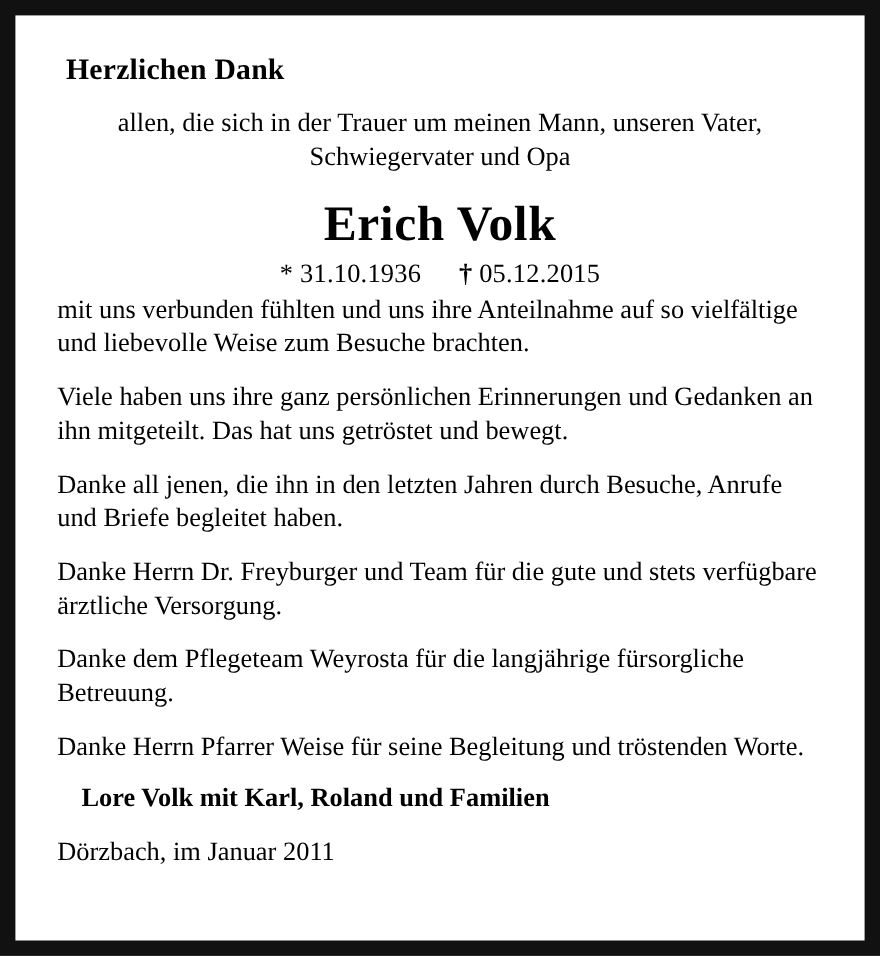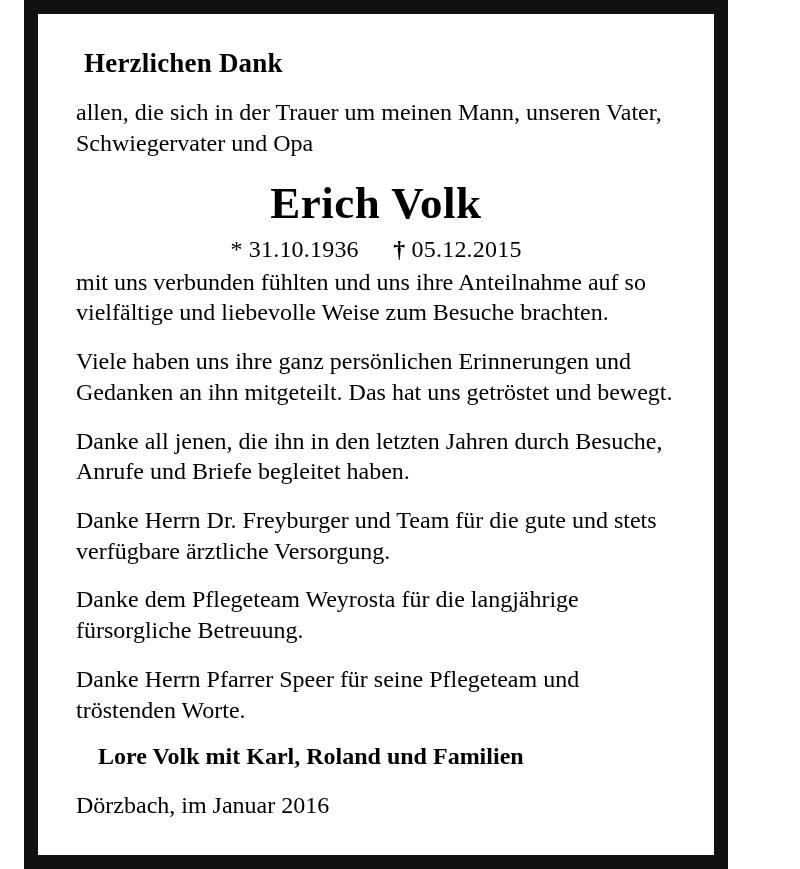--- a/index.html
+++ b/index.html
@@ -8,42 +8,42 @@
     background: #ffffff;
   }
   body {
     width: 800px;
     height: 869px;
     font-family: "Liberation Serif", serif;
     color: #000000;
   }
   .notice {
     box-sizing: border-box;
-    width: 704px;
+    width: 800px;
     height: 869px;
     border: 14px solid #111111;
     background: #ffffff;
     padding: 30px 38px 10px 38px;
-    margin-left: 24px;
   }
   .heading {
     font-family: "Liberation Serif", serif;
     font-weight: bold;
     font-size: 27px;
     letter-spacing: 0.2px;
     margin: 4px 0 18px 8px;
   }
   .para {
     font-size: 24px;
     line-height: 1.28;
     margin: 0 0 16px 0;
     text-align: left;
   }
   .intro {
     margin-bottom: 6px;
+    text-align: center;
   }
   .name-block {
     text-align: center;
     margin: 22px 0 4px 0;
   }
   .name {
     font-size: 45px;
     font-weight: bold;
     letter-spacing: 0.5px;
     line-height: 1.05;
@@ -114,20 +114,20 @@
 
   <p class="para body-para">
     <b class="lead">Danke</b><span> Herrn Dr. Freyburger und Team für die gute und stets verfügbare ärztliche Versorgung.</span>
   </p>
 
   <p class="para body-para">
     <b class="lead">Danke</b><span> dem Pflegeteam Weyrosta für die langjährige fürsorgliche Betreuung.</span>
   </p>
 
   <p class="para hang">
-    <b class="lead">Danke</b><span> Herrn Pfarrer Speer für seine Pflegeteam und tröstenden Worte.</span>
+    <b class="lead">Danke</b><span> Herrn Pfarrer Weise für seine Begleitung und tröstenden Worte.</span>
   </p>
 
   <div class="signature">Lore Volk mit Karl, Roland und Familien</div>
 
-  <div class="place">Dörzbach, im Januar 2016</div>
+  <div class="place">Dörzbach, im Januar 2011</div>
 
 </div>
 
 </body></html>

